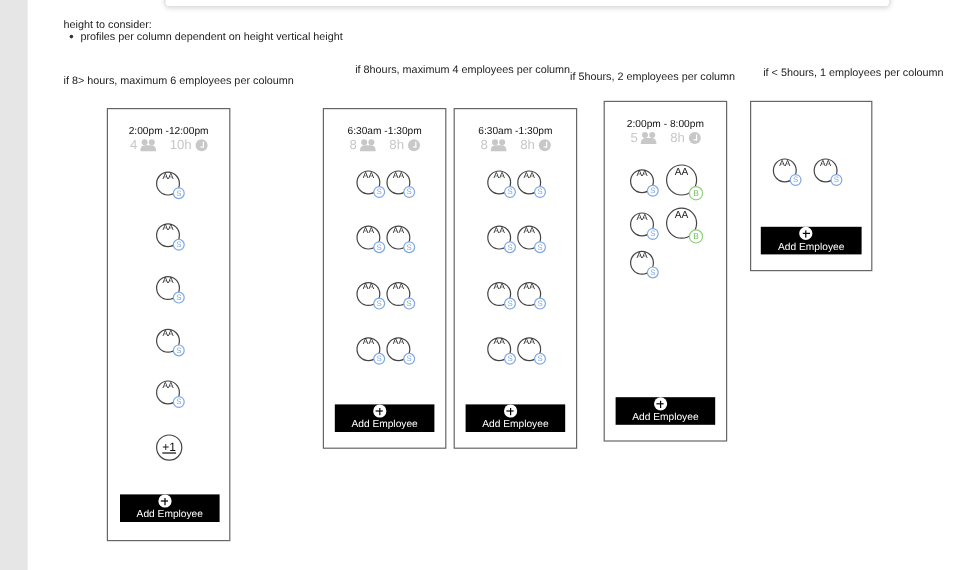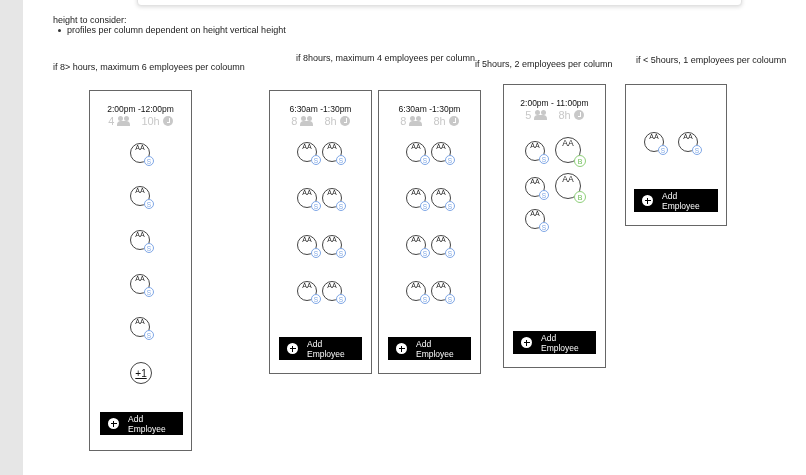--- a/index.html
+++ b/index.html
@@ -23,21 +23,21 @@
   .clock-icon { display:inline-block; width:10px; height:10px; border-radius:50%; background:#c8c8c8; position:relative; }
   .clock-icon::after { content:""; position:absolute; left:4px; top:2px; width:2px; height:4px; border-right:1px solid #fff; border-bottom:1px solid #fff; }
   .avatar { position:absolute; width:20px; height:20px; border:1px solid #444; border-radius:50%; background:#fff;
             font-size:7px; display:flex; justify-content:center; box-sizing:border-box; color:#222; }
   .avatar.big { width:26px; height:26px; font-size:8.5px; }
   .badge { position:absolute; right:-5px; bottom:-4px; width:10px; height:10px; border-radius:50%; background:#fff;
            border:1px solid #7fa7e6; color:#7fa7e6; font-size:6.5px; display:flex; align-items:center; justify-content:center; box-sizing:border-box; }
   .badge.b { border-color:#8fd07a; color:#6cbc55; width:12px; height:12px; font-size:7px; right:-6px; bottom:-5px; }
   .more { position:absolute; width:22px; height:22px; border:1px solid #444; border-radius:50%; background:#fff; box-sizing:border-box;
           font-size:10px; display:flex; align-items:center; justify-content:center; text-decoration:underline; color:#111; }
-  .add-btn { position:absolute; background:#000; color:#fff; height:23px; display:flex; align-items:center; padding:0 8px; box-sizing:border-box; font-size:8.5px; cursor:pointer; }
+  .add-btn { position:absolute; background:#000; color:#fff; height:23px; display:flex; align-items:center; padding:0 8px; box-sizing:border-box; font-size:8.5px; cursor:pointer;flex-direction:column; }
   .plus-icon { width:11px; height:11px; border-radius:50%; background:#fff; position:relative; margin-right:9px; flex:none; }
   .plus-icon::before { content:""; position:absolute; left:2.5px; top:5px; width:6px; height:1px; background:#000; }
   .plus-icon::after { content:""; position:absolute; left:5px; top:2.5px; width:1px; height:6px; background:#000; }
 </style>
 </head>
 <body>
 
 <div class="left-gutter"></div>
 <div class="top-card"></div>
 
@@ -189,21 +189,21 @@
       <span class="badge">S</span>
     </div>
   <div class="add-btn" style="left:9px;top:246px;width:83px;">
       <span class="plus-icon"></span>
       <span>Add Employee</span>
     </div>
 </div>
 
 <div class="col" style="left:503px;top:84px;width:103px;height:284px;">
   <div class="col-header" style="top:13px;">
-    <div class="col-time">2:00pm - 11:00pm</div>
+    <div class="col-time">2:00pm - 8:00pm</div>
     <div class="col-meta">
       <span class="meta-item">
           <span>5</span>
           <span class="people-icon"></span>
         </span>
       <span class="meta-item">
           <span>8h</span>
           <span class="clock-icon"></span>
         </span>
     </div>

